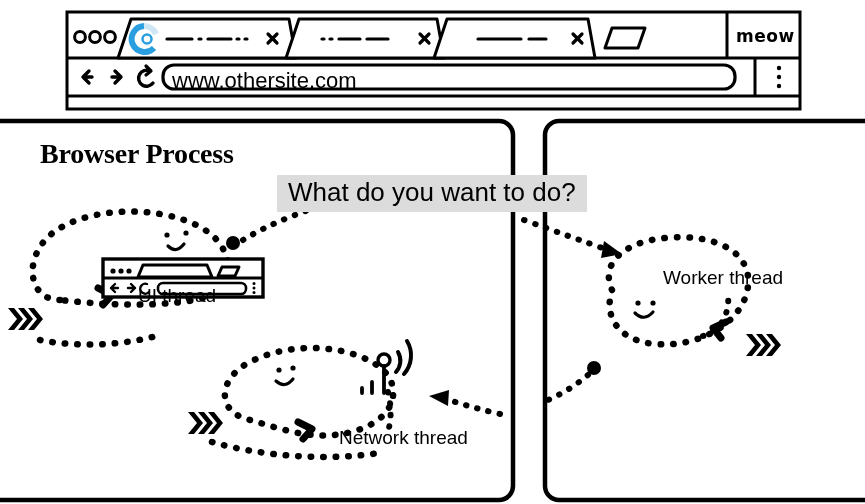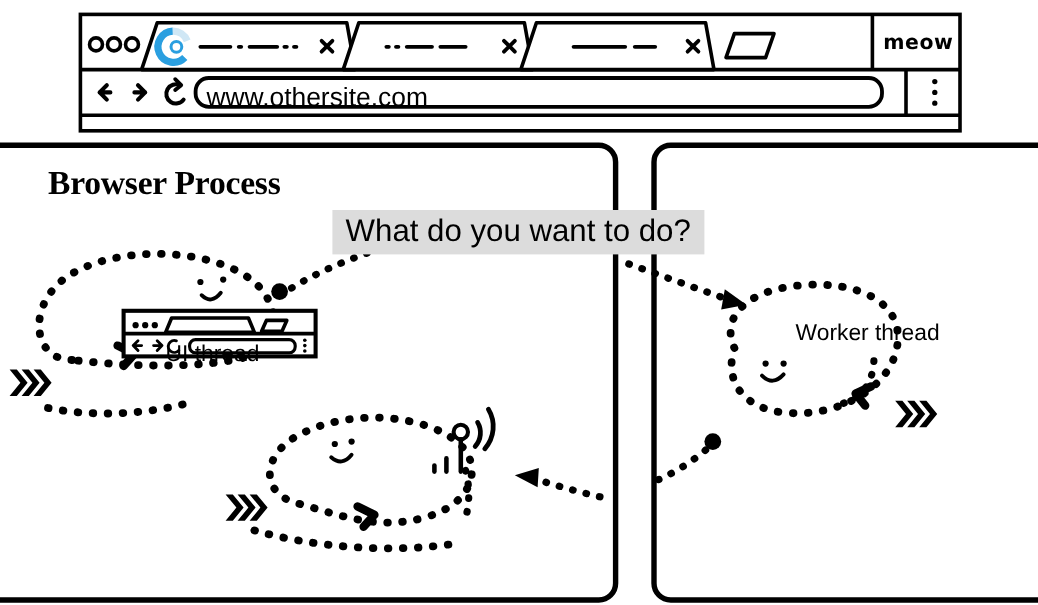--- a/index.html
+++ b/index.html
@@ -245,20 +245,21 @@
   </svg>
 
   <div class="txt proc-title" id="browser-process-title">Browser Process</div>
 
 
   <div class="txt bubble" id="bubble-q">What do you want to do?</div>
 
 
   <div class="txt thread-label" id="ui-thread-label">UI thread</div>
 
+  <div class="txt thread-label" id="network-thread-label">Network thread</div>
 
   <div class="txt thread-label" id="worker-thread-label">Worker thread</div>
 
   <div class="txt" id="meow-label">meow</div>
 
   <div class="txt" id="url-text">www.othersite.com</div>
 
 </div>
 
 </body></html>

